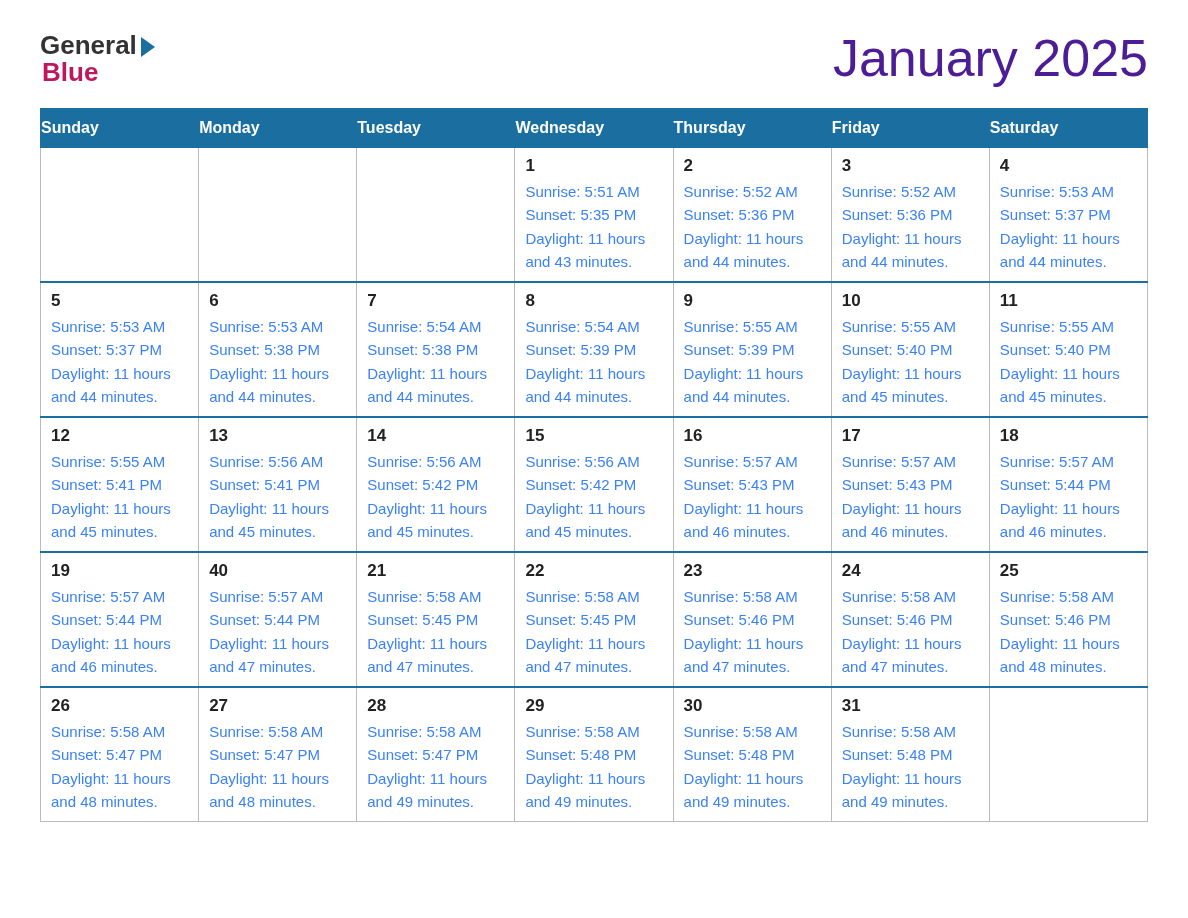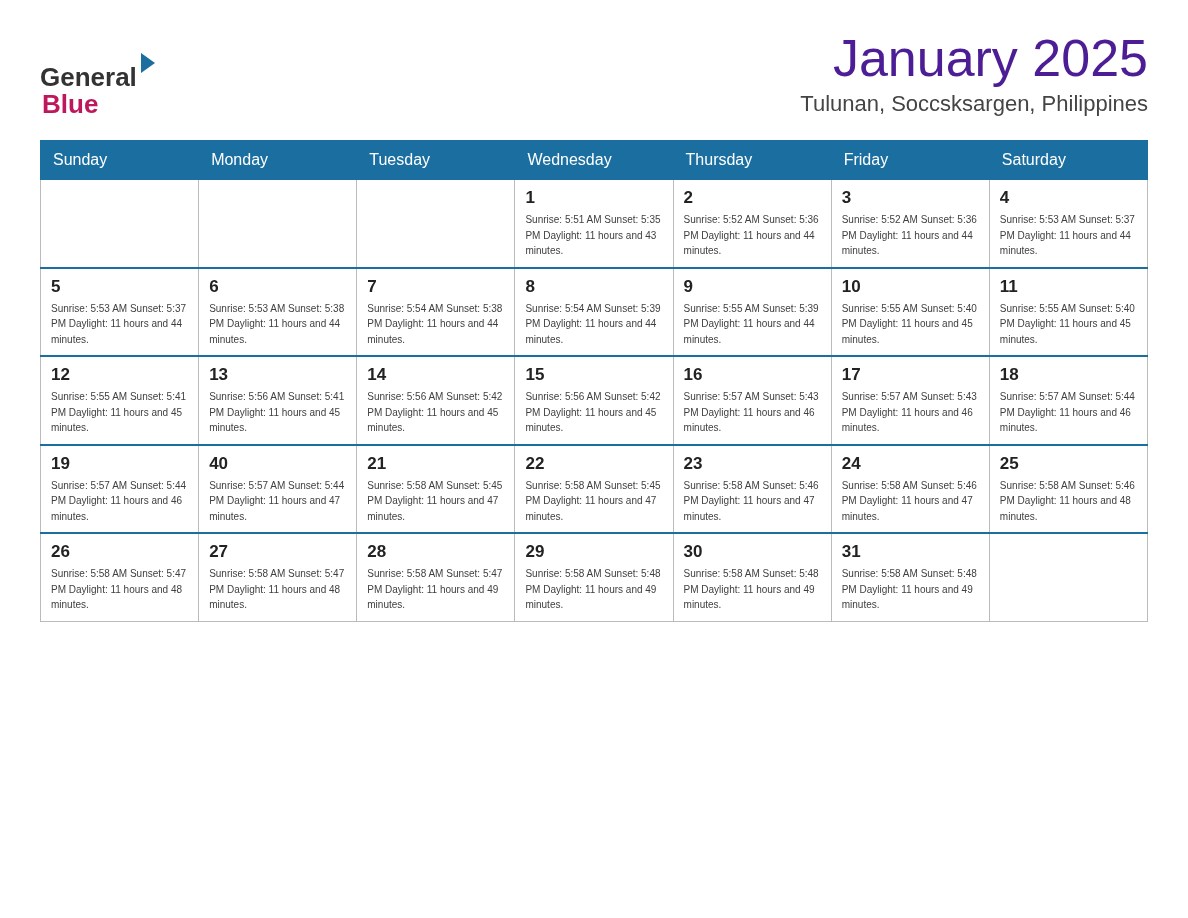--- a/index.html
+++ b/index.html
@@ -22,21 +22,20 @@
       align-items: flex-start;
     }
     .logo-top {
       display: flex;
       align-items: center;
     }
     .logo-general {
       font-size: 26px;
       font-weight: bold;
       color: #333;
-      margin-top: 32px;
     }
     .logo-arrow {
       width: 0;
       height: 0;
       border-left: 14px solid #1a6fa0;
       border-top: 10px solid transparent;
       border-bottom: 10px solid transparent;
       margin-left: 4px;
       margin-top: 2px;
     }
@@ -62,42 +61,42 @@
       margin-top: 4px;
     }
     .calendar {
       width: 100%;
       border-collapse: collapse;
       border: 1px solid #999;
     }
     .calendar th {
       background-color: #1a6fa0;
       color: white;
-      padding: 10px 12px;
+      padding: 10px 0;
       font-size: 16px;
-      font-weight: normal;
+      font-weight: bold;
       text-align: left;
       border: 1px solid #1a6fa0;
     }
     .calendar td {
       vertical-align: top;
       padding: 8px 10px;
       border: 1px solid #bbb;
       width: 14.28%;
       min-height: 100px;
     }
     .day-num {
       font-size: 17px;
       font-weight: bold;
       color: #222;
       margin-bottom: 4px;
     }
     .day-info {
-      font-size: 10px;
-      color: #404040;
+      font-size: 15px;
+      color: #3b82f6;
       line-height: 1.55;
     }
     .empty-cell {
       background: #fff;
     }
     .row-separator td {
       border-top: 2px solid #1a6fa0;
     }
   </style>
 </head>
@@ -106,21 +105,20 @@
 <div class="header">
   <div class="logo">
     <div class="logo-top">
       <span class="logo-general">General</span>
       <div class="logo-arrow"></div>
     </div>
     <span class="logo-blue">Blue</span>
   </div>
   <div class="title-block">
     <div class="month-title">January 2025</div>
-    <div class="location">Tulunan, Soccsksargen, Philippines</div>
   </div>
 </div>
 
 <table class="calendar">
   <thead>
     <tr>
     <th>Sunday</th>
         <th>Monday</th>
         <th>Tuesday</th>
         <th>Wednesday</th>

